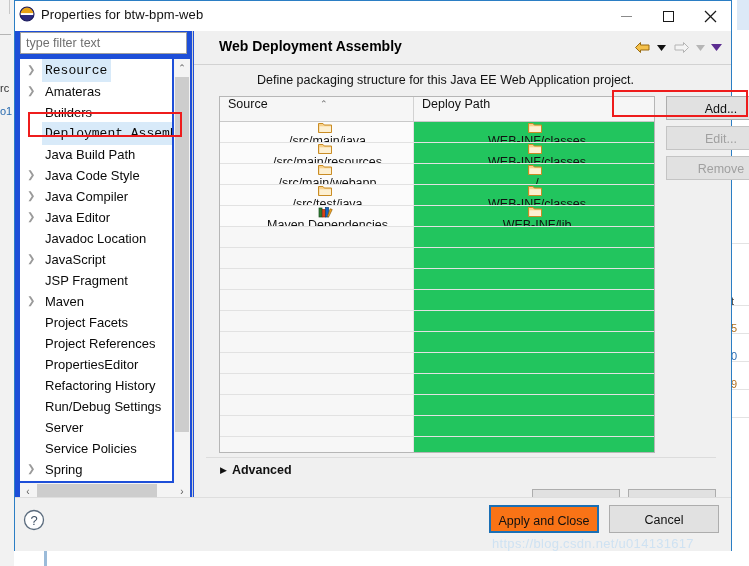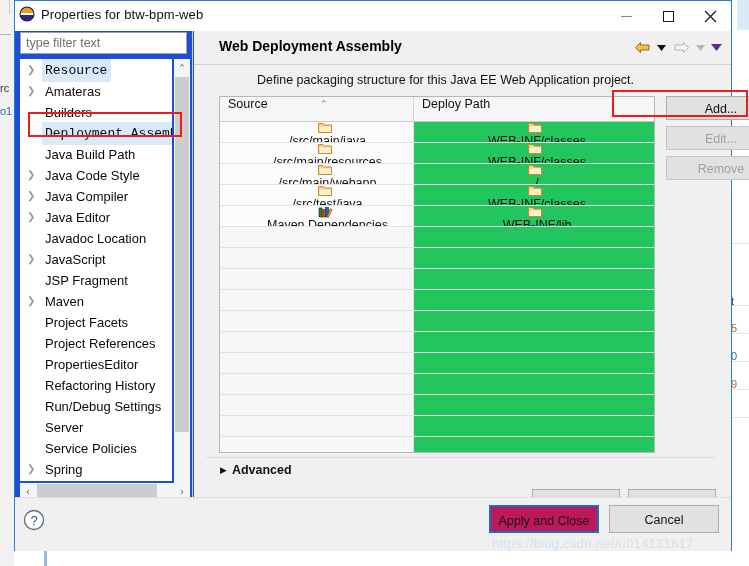--- a/index.html
+++ b/index.html
@@ -99,21 +99,21 @@
   .adv-tri{display:inline-block;margin-right:5px;color:#111;font-size:9px;position:relative;top:-1px;}
   .btm-rule{position:absolute;left:12px;top:426px;width:510px;height:1px;background:#dcdcdc;}
   .ra-btns{position:absolute;right:15px;top:458px;display:flex;gap:8px;}
   .ra-btn{width:88px;height:25px;line-height:23px;}
 
   
   .footer{position:absolute;left:0;top:496px;width:716px;height:53px;background:#f0f0f0;border-top:1px solid #dedede;}
   .help-ico{position:absolute;left:6px;top:9px;width:26px;height:26px;}
   .foot-btns{position:absolute;right:12px;top:7px;display:flex;gap:10px;}
   .fbtn{height:28px;line-height:26px;}
-  .fbtn.apply-close{width:110px;border:2px solid #1a6fb5;background:#be185d;}
+  .fbtn.apply-close{width:110px;border:2px solid #1a6fb5;background:#f97316;}
   .fbtn.cancel{width:110px;}
   .watermark{position:absolute;left:492px;top:536px;font-size:13px;color:#cfe2f2;letter-spacing:.3px;white-space:nowrap;}
 </style>
 </head>
 <body>
 
 <div id="bg">
   <div class="bg-left-strip"></div>
   <div class="bg-l1"></div>
   <div class="bg-l2"></div>

